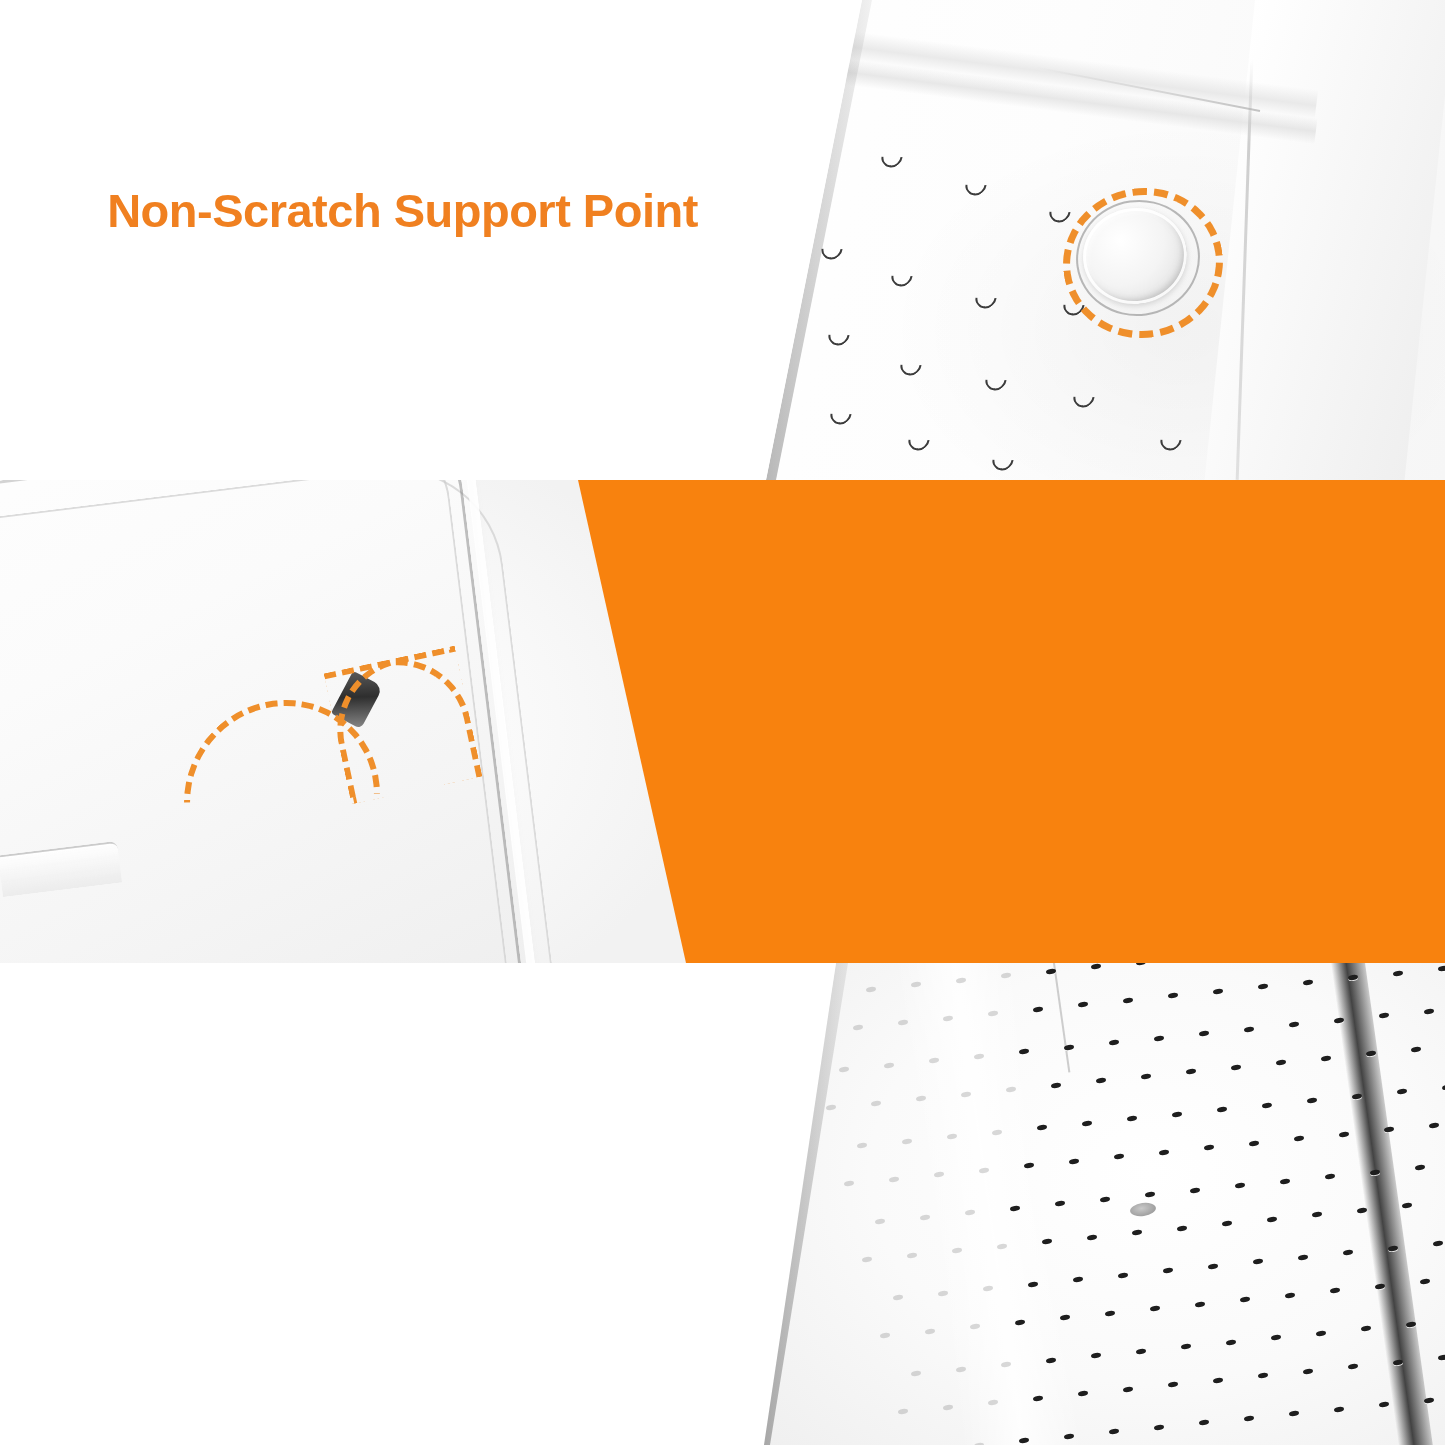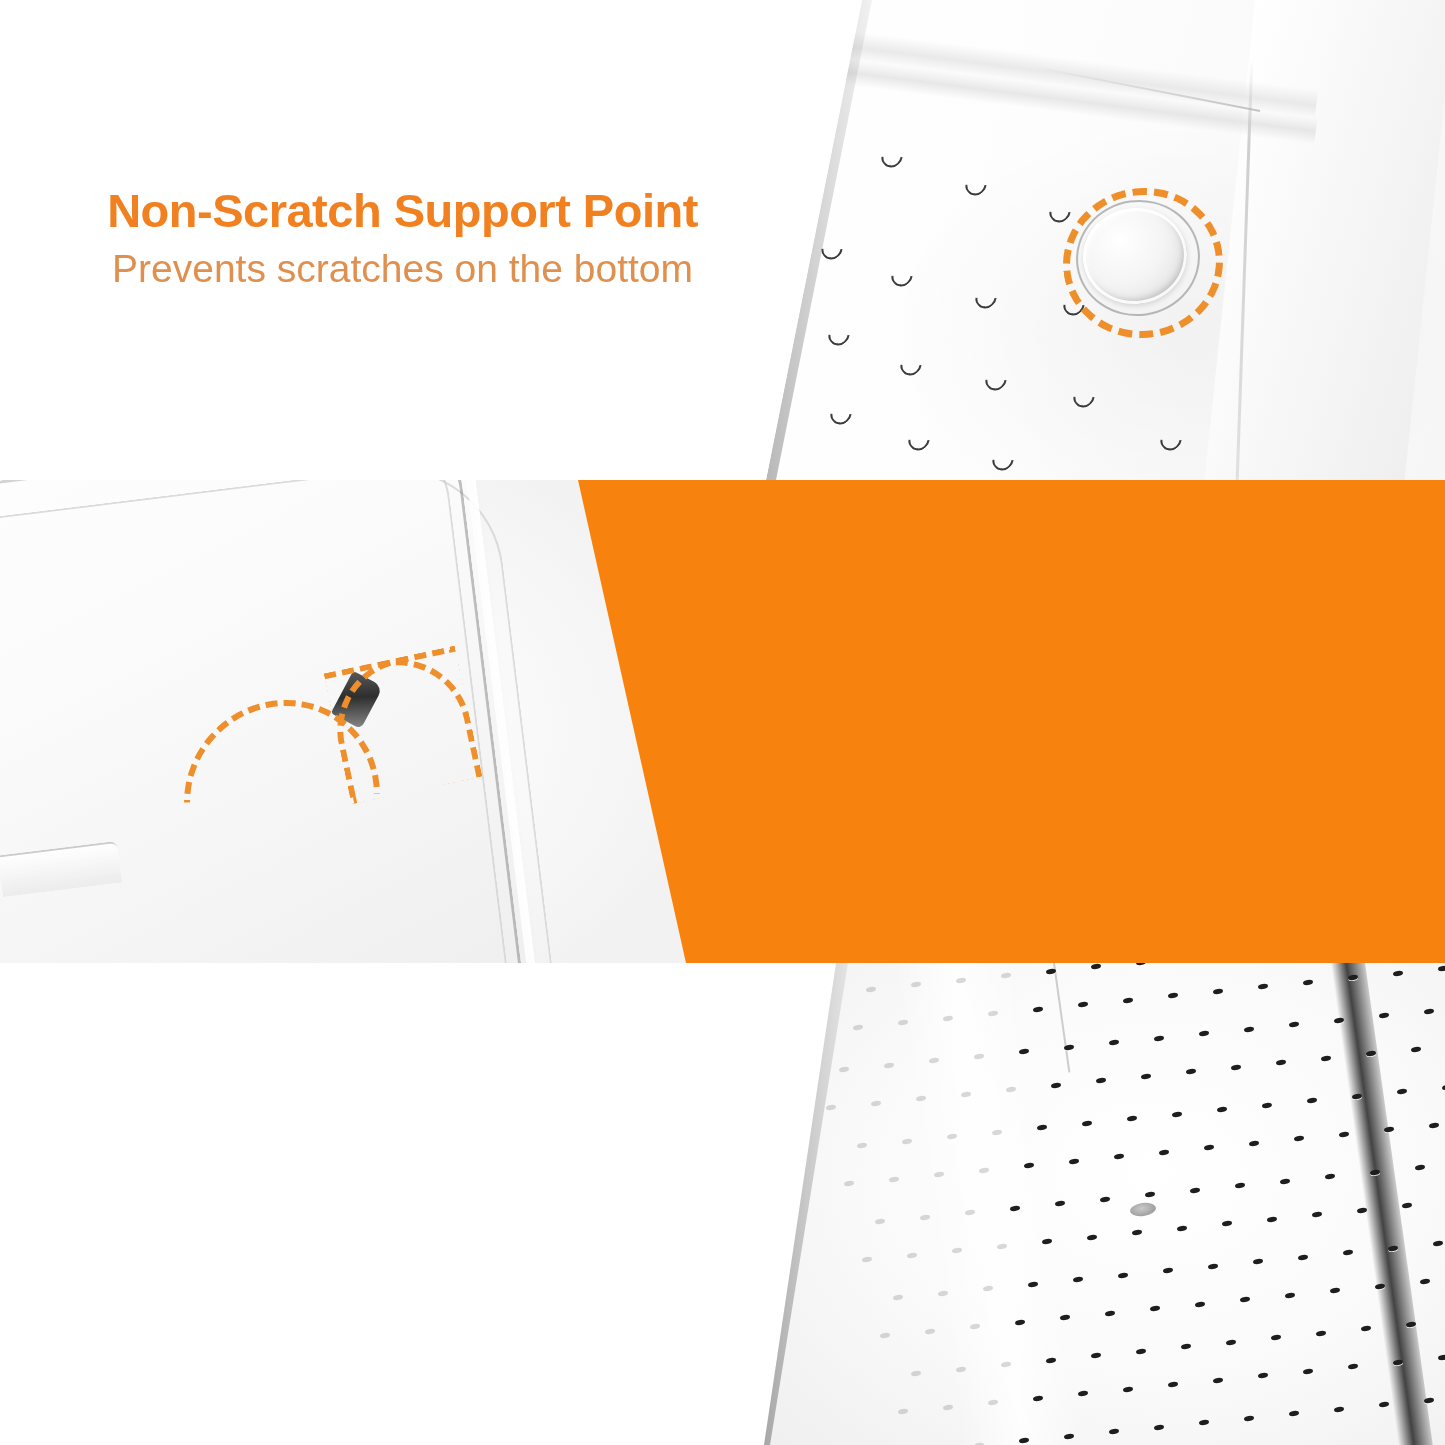--- a/index.html
+++ b/index.html
@@ -231,21 +231,20 @@
       <span class="nub" style="left:1160px;top:430px;"></span>
 
       <div class="p1-support"></div>
       <div class="p1-support-ring"></div>
       <div class="p1-dash-circle"></div>
       <div class="p1-edge"></div>
     </div>
 
     <div class="txt t1">
       <p class="head">Non-Scratch Support Point</p>
-      <p class="sub">Prevents scratches on the bottom</p>
     </div>
   </section>
 
   <section class="panel2">
 
     <div class="p2-photo">
       <div class="p2-body"></div>
       <div class="p2-outer-shell"></div>
       <div class="p2-rim-hi"></div>
       <div class="p2-rim-dark"></div>

